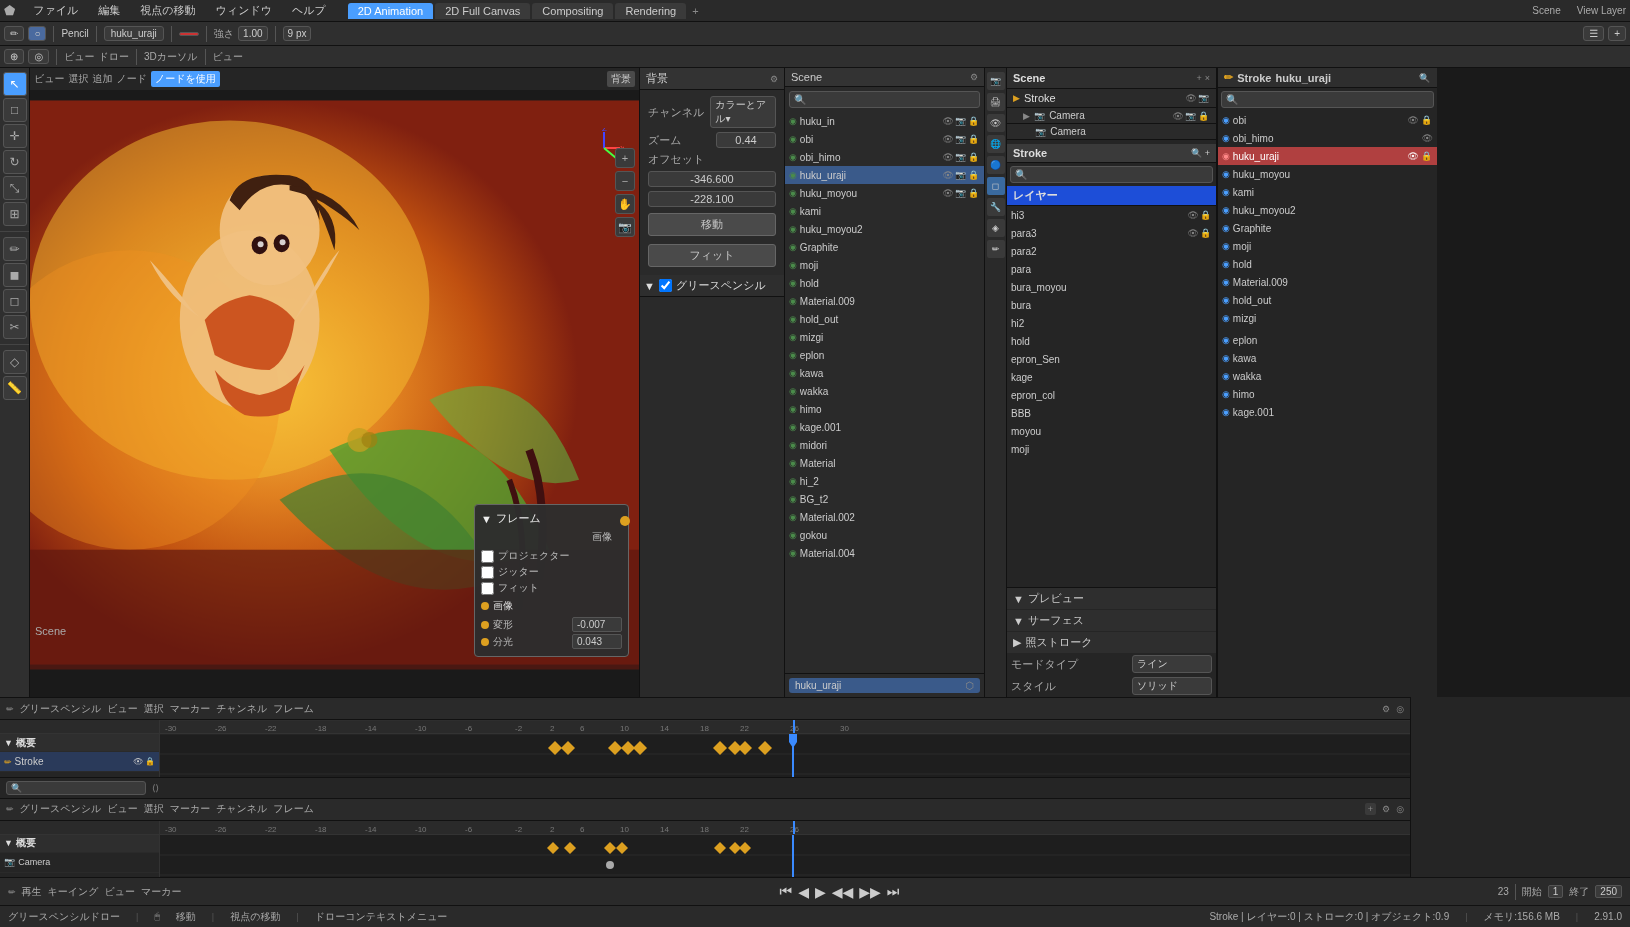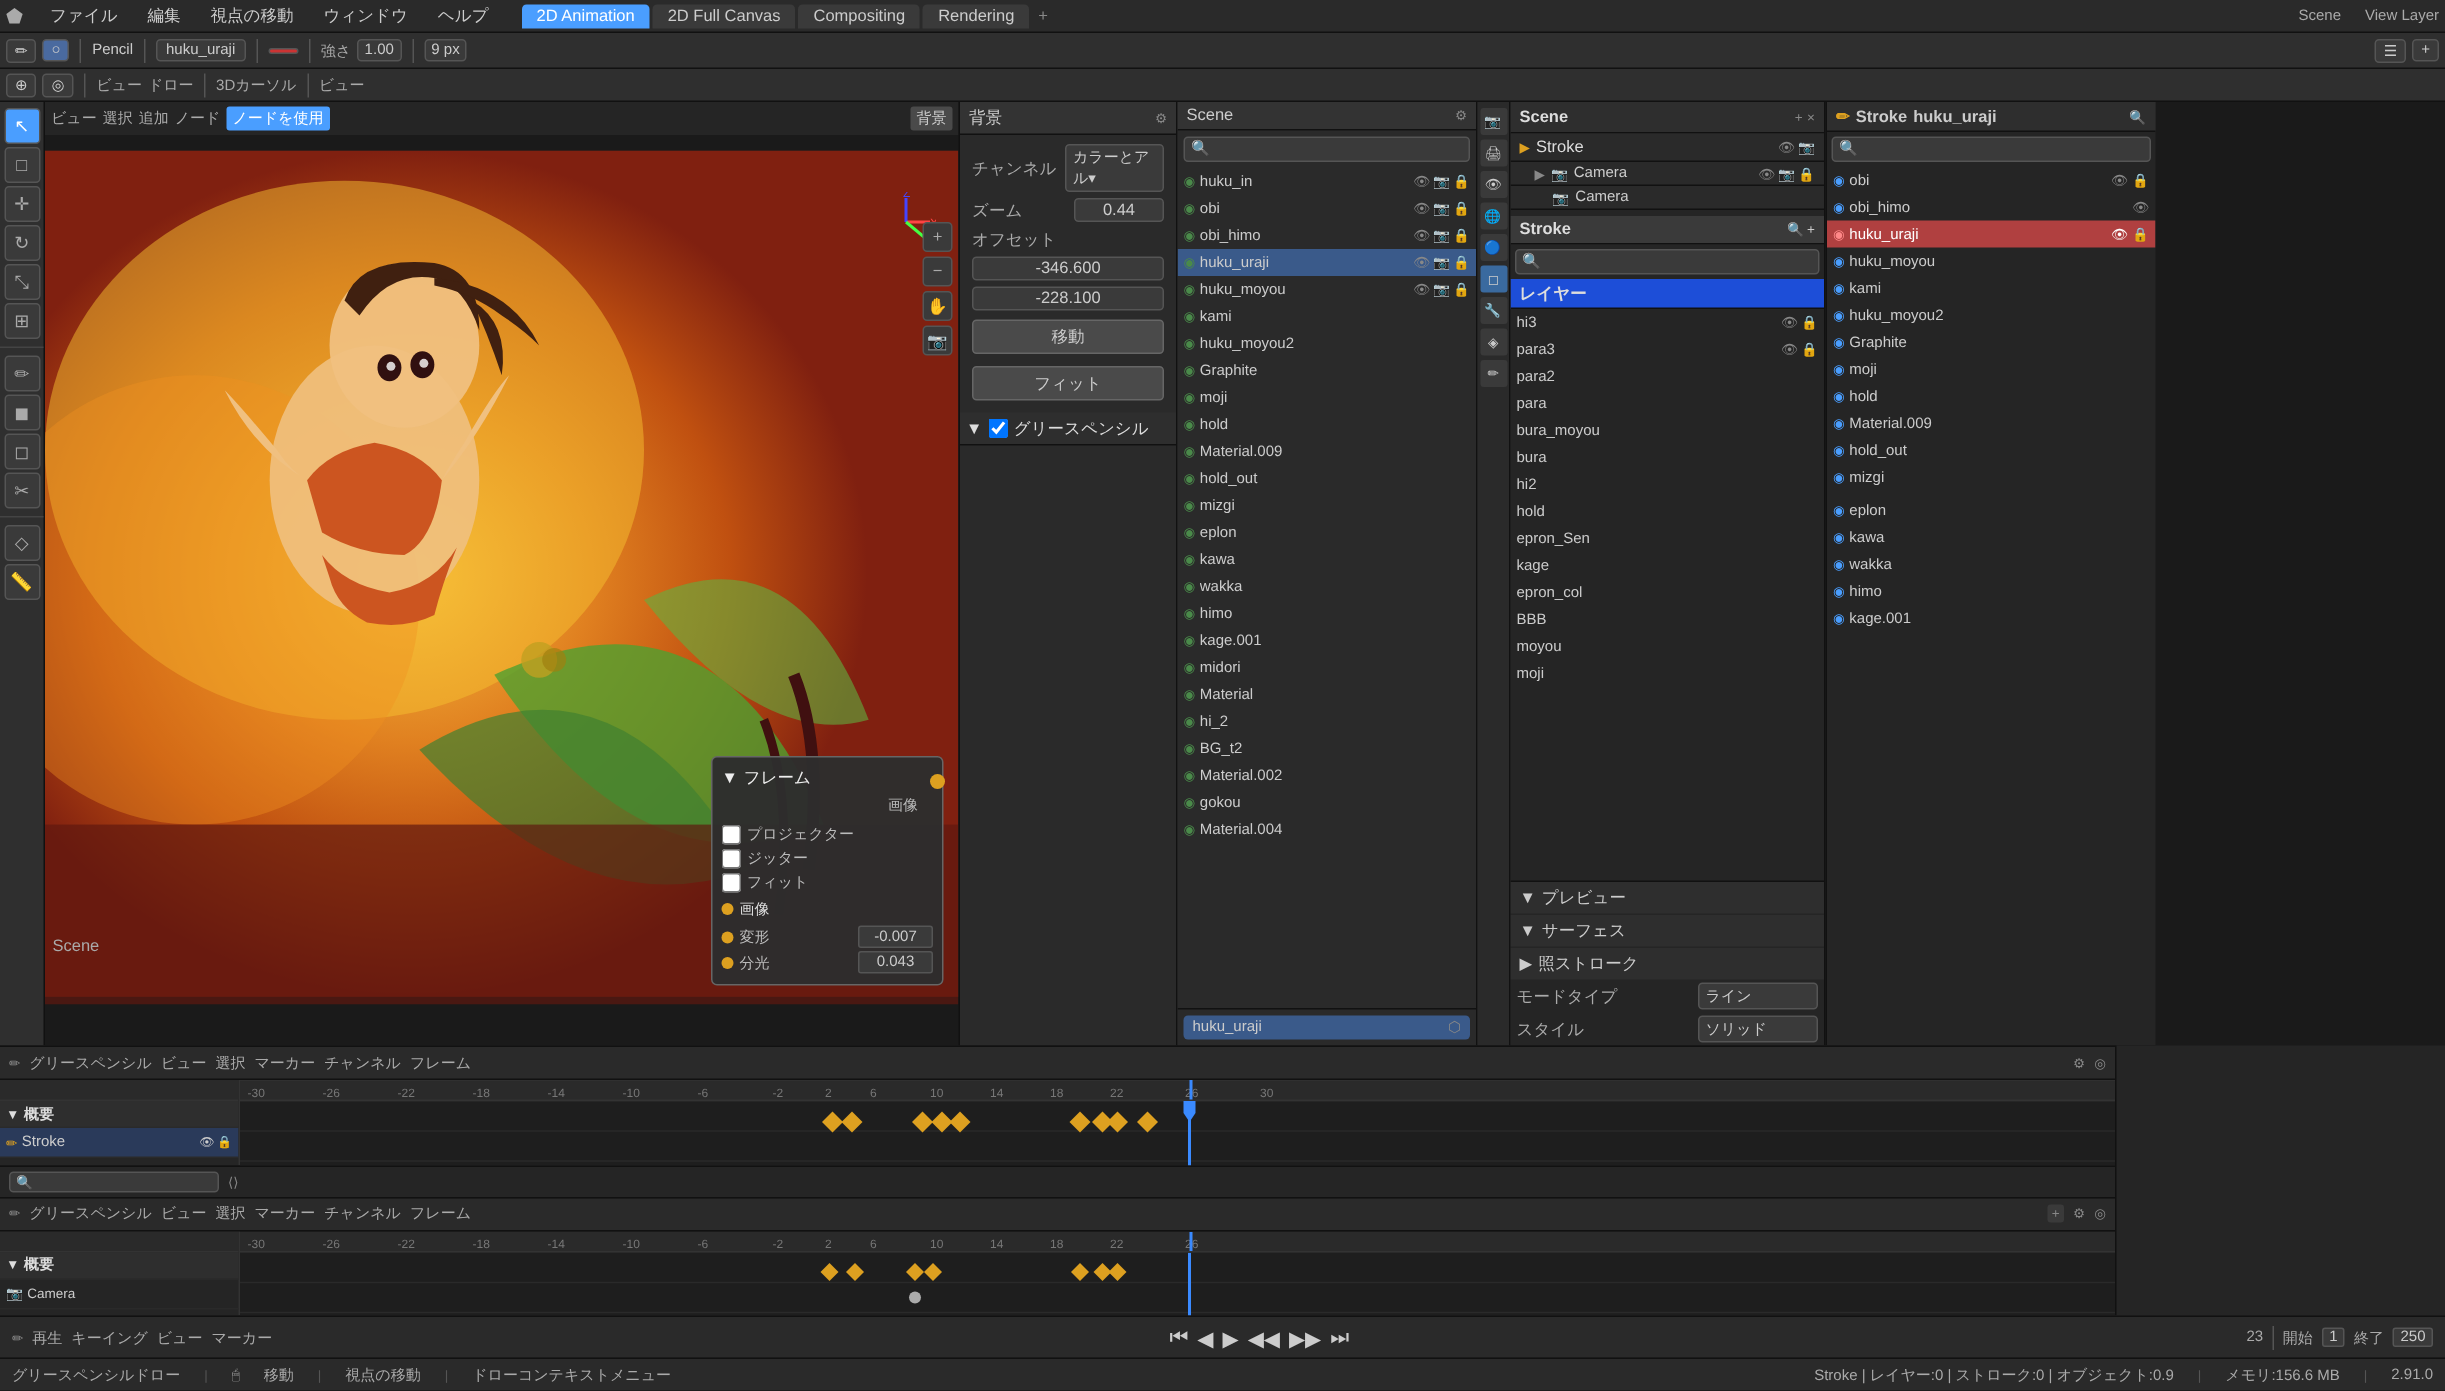--- a/index.html
+++ b/index.html
@@ -321,21 +321,21 @@
       flex-shrink: 0;
     }
     .np-dot.orange { background: #dda020; }
     .np-val {
       background: #3a3a3a;
       border: 1px solid #555;
       border-radius: 2px;
       padding: 1px 4px;
       color: #ccc;
       min-width: 50px;
-      text-align: center;
+      text-align: left;
     }
 
     
     .vp-canvas {
       width: 100%;
       height: 100%;
     }
 
     .bottom-panels {
       display: flex;

